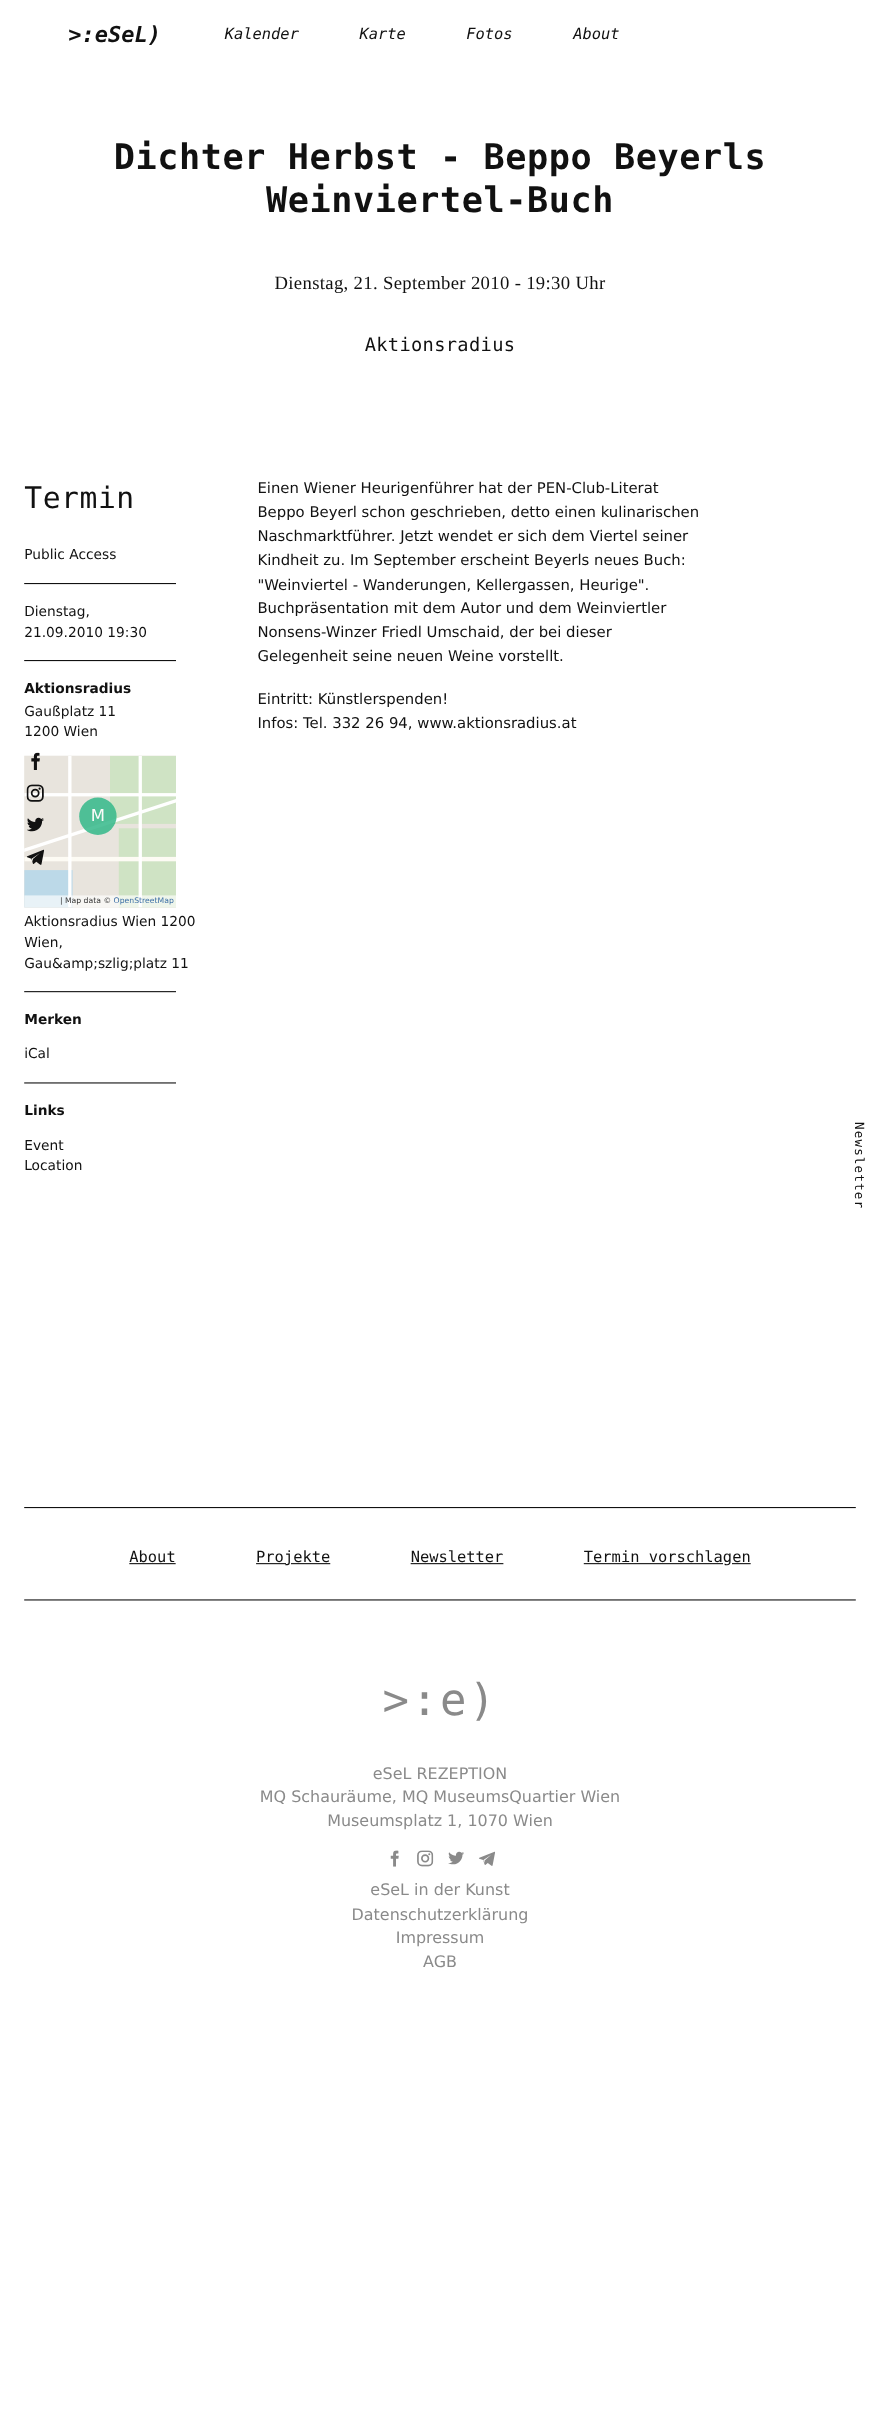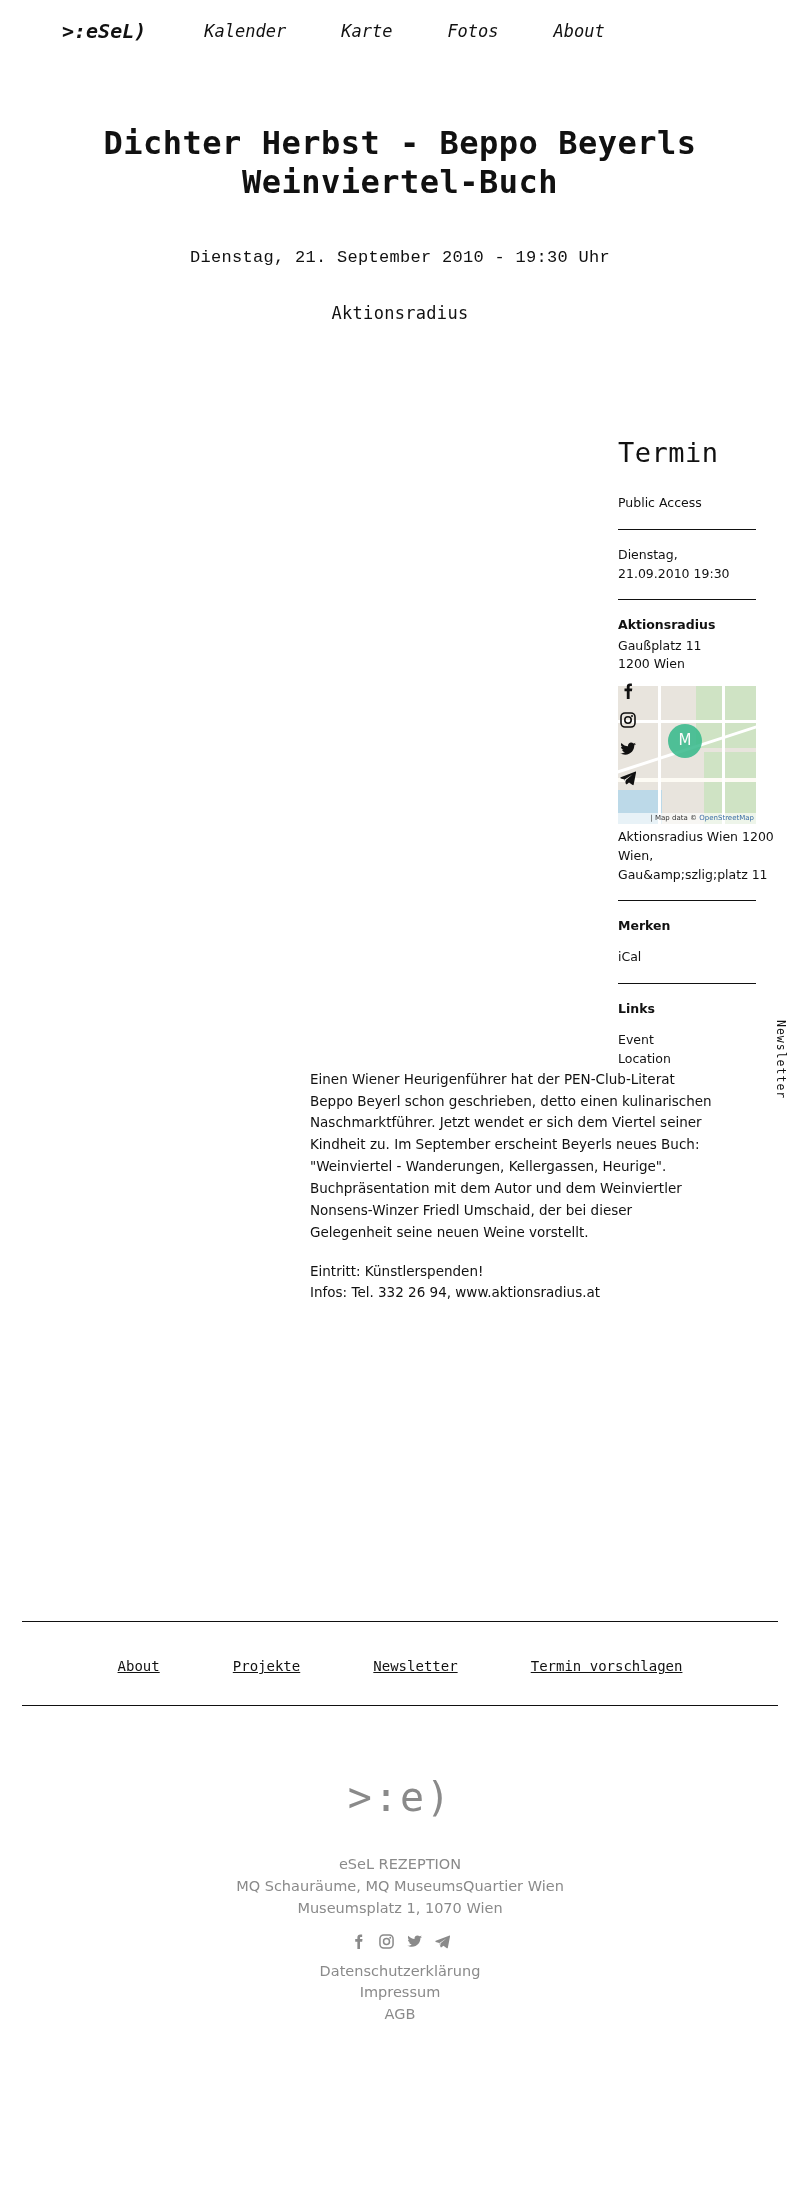--- a/index.html
+++ b/index.html
@@ -25,58 +25,57 @@
     font-family: "DejaVu Sans Mono", monospace;
     font-weight: bold;
     font-size: 20px;
     letter-spacing: 0px;
     color: #111;
     text-decoration: none;
     margin-right: 58px;
   }
   .navlink {
     font-family: "DejaVu Sans Mono", monospace;
-    font-size: 17px;
+    font-size: 14px;
     color: #111;
     text-decoration: none;
     margin-right: 55px;
     white-space: nowrap;
   }
 
   
   .hero { padding-top: 62px; text-align: center; }
   .hero h1 {
     font-family: "DejaVu Sans Mono", monospace;
     font-size: 32px;
     font-weight: bold;
     line-height: 1.22;
     margin: 0 auto;
     max-width: 640px;
     letter-spacing: 0.5px;
   }
   .hero .date {
-    font-family: Liberation Mono, monospace;
+    font-family: Liberation Serif, serif;
     font-size: 17px;
     margin-top: 46px;
     letter-spacing: 0.3px;
   }
   .hero .venue {
     font-family: "DejaVu Sans Mono", monospace;
     font-size: 17px;
     margin-top: 36px;
     letter-spacing: 0.3px;
   }
 
   
   .content {
     display: flex;
     padding: 0 22px 0 22px;
     margin-top: 110px;
-    align-items: flex-end;
-    flex-direction: column;
+    align-items: flex-start;
   }
   .sidebar {
     width: 160px;
     flex: 0 0 160px;
     font-size: 12.5px;
     line-height: 1.45;
     position: relative;
   }
   .sidebar h2 {
     font-family: "DejaVu Sans Mono", monospace;
@@ -366,17 +365,18 @@
         </svg>
     </span>
     <span class="si">
       <svg viewBox="0 0 16 16" width="15" height="15" aria-hidden="true">
           <path fill="#8a8a8a" d="M15.6 1.6L0.8 7.3c-0.6 0.2-0.6 0.9 0 1.1l3.7 1.2 1.4 4.3c0.2 0.5 0.6 0.6 1 0.3l2.1-1.7 3.6 2.6c0.5 0.3 1 0.1 1.1-0.5l2.3-11.9C16.2 1.9 15.9 1.5 15.6 1.6zM5.9 9.9l-0.2 2.6-0.9-2.9 7.6-5.1L5.9 9.9z"></path>
         </svg>
     </span>
   </div>
 
   <div class="links">
+    <a href="#">eSeL in der Kunst</a>
     <a href="#">Datenschutzerklärung</a>
     <a href="#">Impressum</a>
     <a href="#">AGB</a>
   </div>
 </div>
 
 </body></html>

